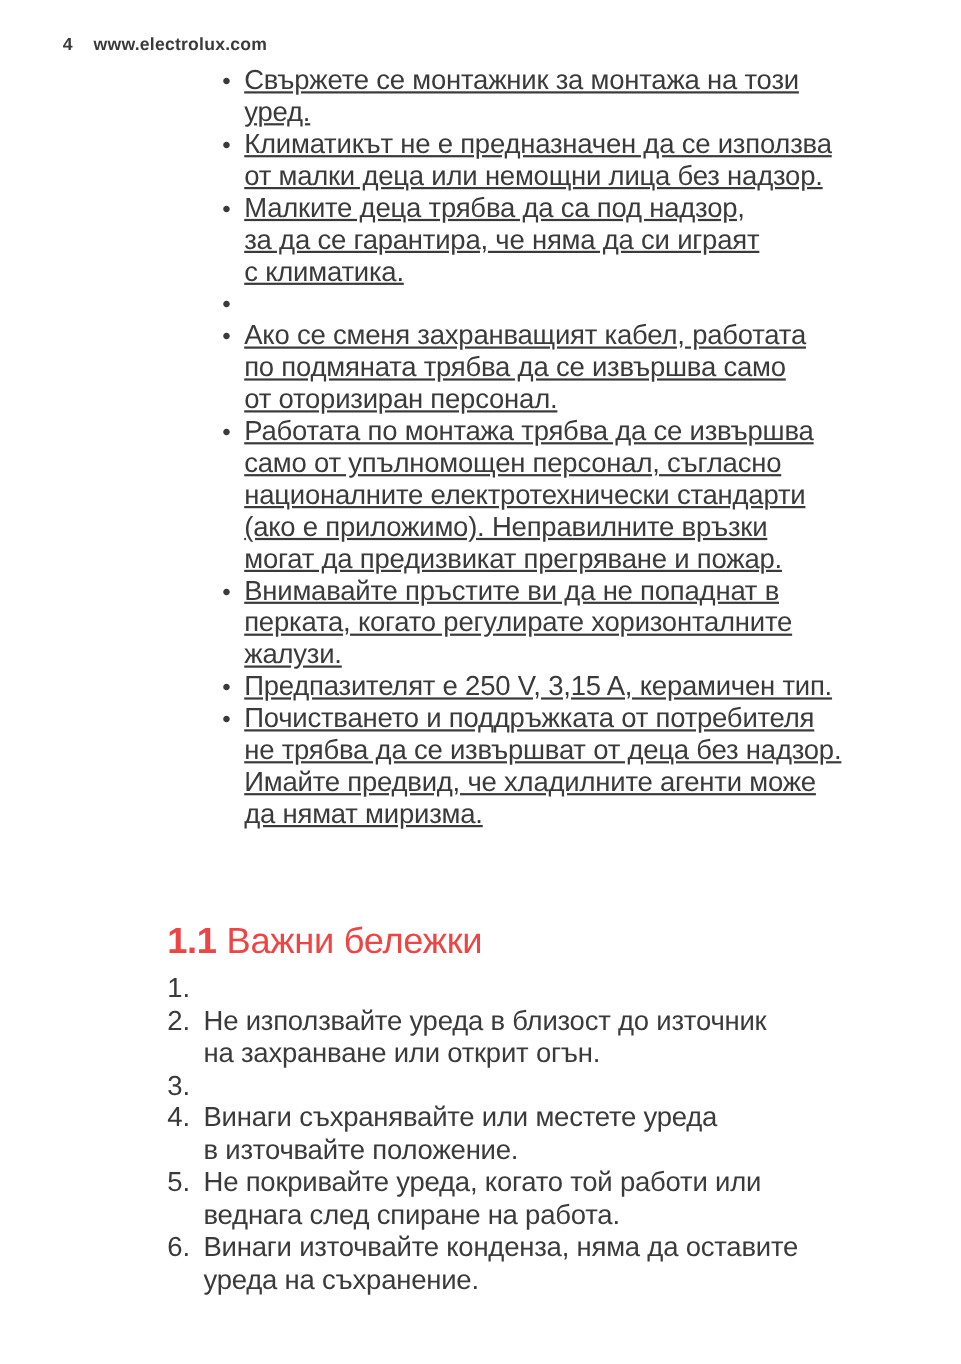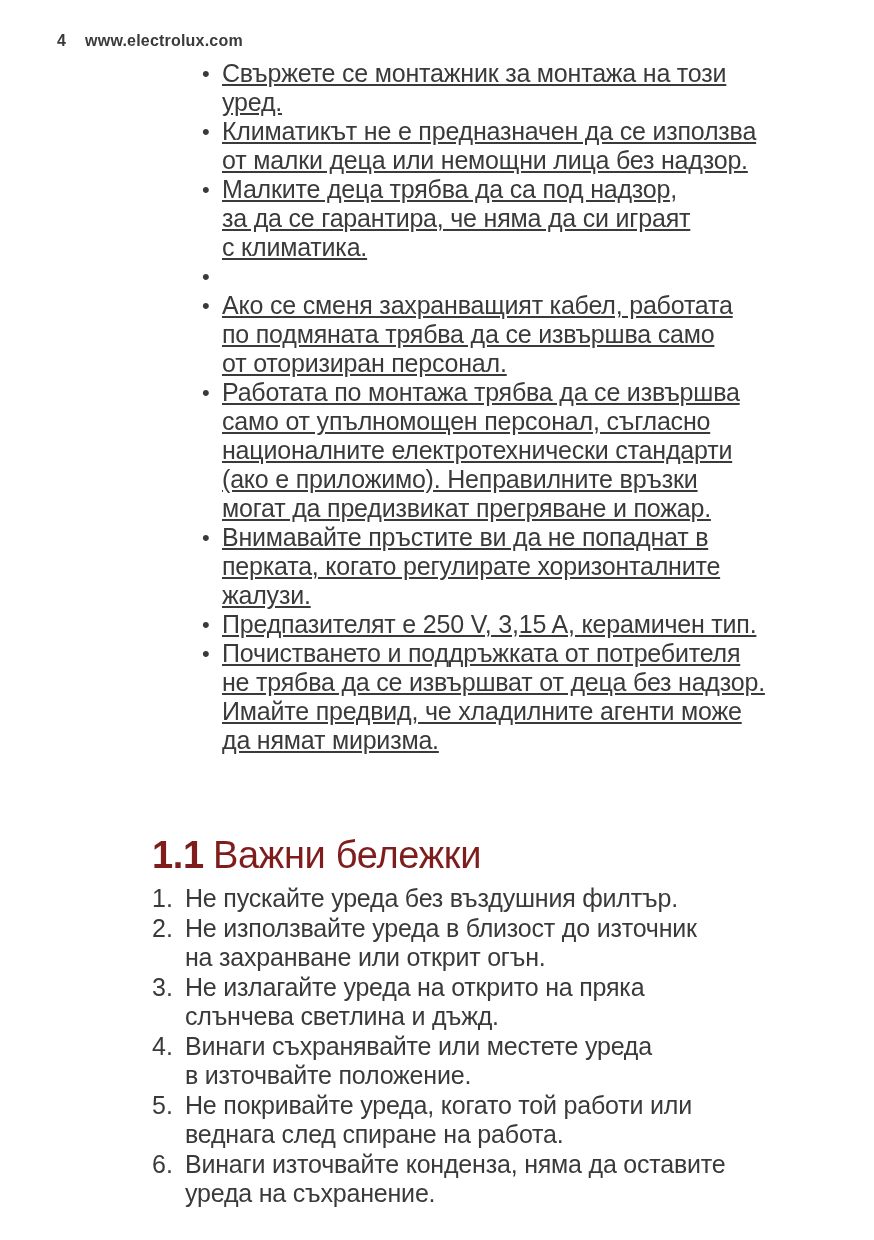--- a/index.html
+++ b/index.html
@@ -47,23 +47,23 @@
   }
   .bullet-text {
     white-space: pre;
     letter-spacing: -0.2px;
     text-decoration: underline;
   }
   .section-heading {
     position: absolute;
     left: 152px;
     top: 836px;
-    font-size: 38px;
+    font-size: 33px;
     line-height: 38px;
-    color: #7f1d1d;
+    color: #ef4444;
     letter-spacing: -0.3px;
   }
   .section-heading .section-number {
     font-weight: bold;
     margin-right: 9px;
   }
   .numbered-list {
     position: absolute;
     left: 152px;
     top: 884px;
@@ -147,31 +147,28 @@
       </div>
     </div>
 
   <div class="section-heading">
     <span class="section-number">1.1</span><span class="section-title">Важни бележки</span>
   </div>
 
   <div class="numbered-list">
       <div class="numbered-item">
         <span class="item-number">1.</span>
-        <span class="item-text">Не пускайте уреда без въздушния филтър.</span>
       </div>
       <div class="numbered-item">
         <span class="item-number">2.</span>
         <span class="item-text">Не използвайте уреда в близост до източник
 на захранване или открит огън.</span>
       </div>
       <div class="numbered-item">
         <span class="item-number">3.</span>
-        <span class="item-text">Не излагайте уреда на открито на пряка
-слънчева светлина и дъжд.</span>
       </div>
       <div class="numbered-item">
         <span class="item-number">4.</span>
         <span class="item-text">Винаги съхранявайте или местете уреда
 в източвайте положение.</span>
       </div>
       <div class="numbered-item">
         <span class="item-number">5.</span>
         <span class="item-text">Не покривайте уреда, когато той работи или
 веднага след спиране на работа.</span>

